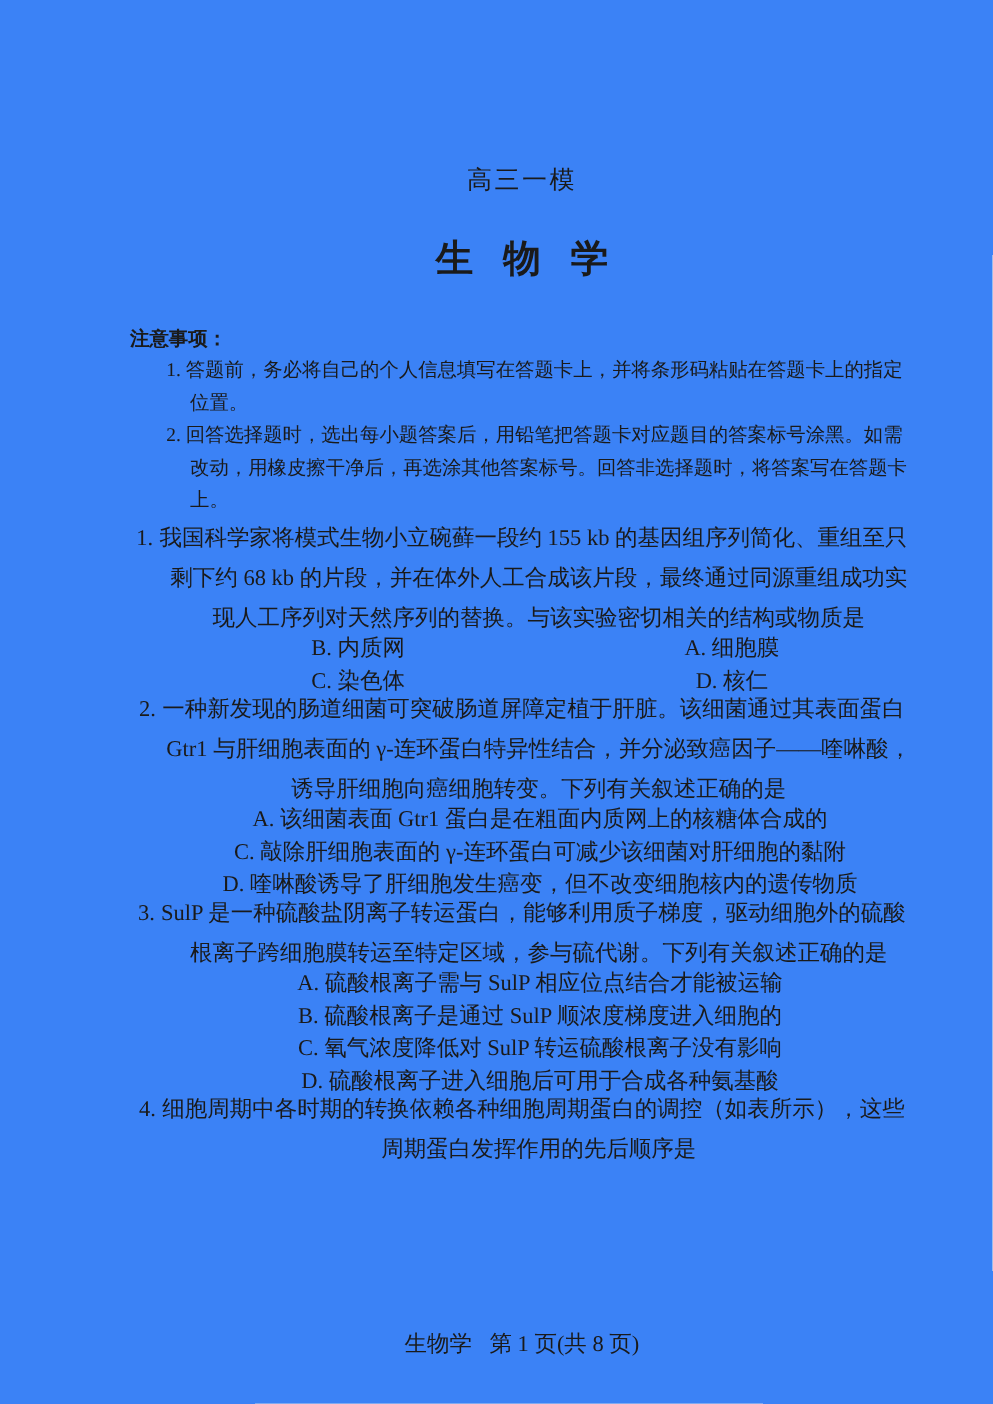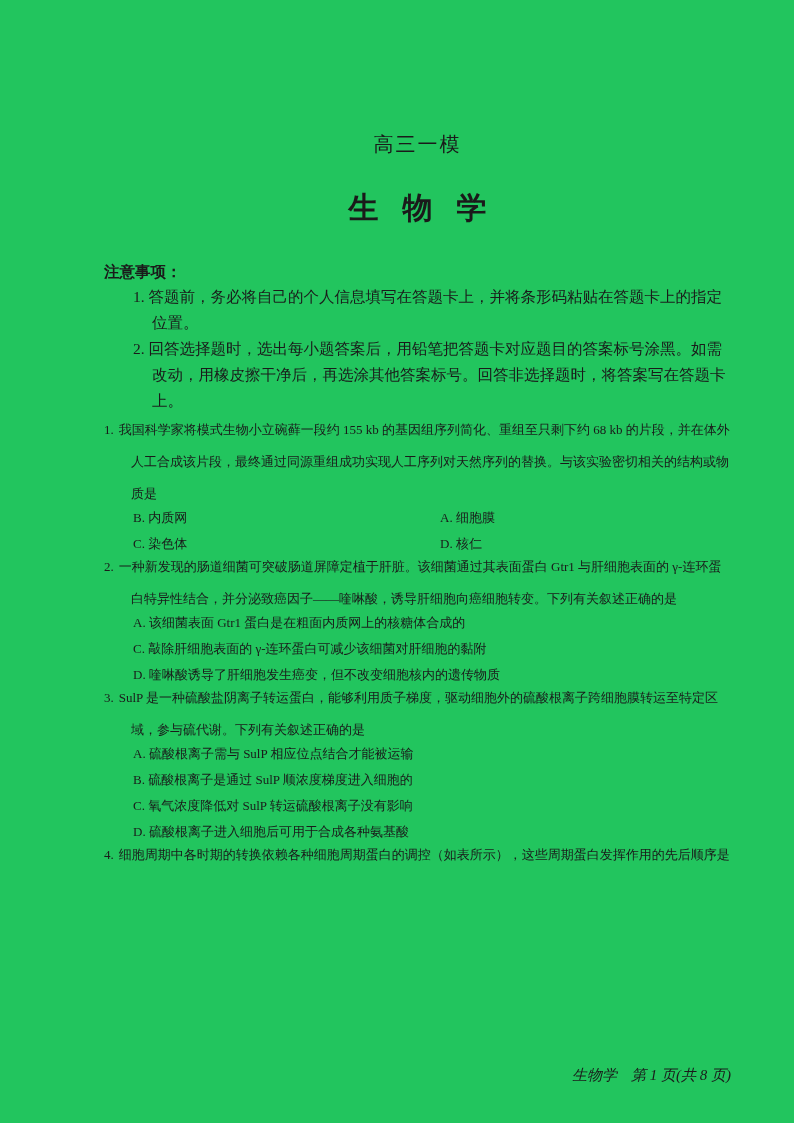--- a/index.html
+++ b/index.html
@@ -1,20 +1,20 @@
 <!DOCTYPE html>
 <html><head>
 <meta charset="utf-8">
 <style>
   html,body{margin:0;padding:0;background:#e8e8e8;}
   .sheet{
     position:relative;
     width:794px;height:1123px;
     margin:0 auto;
-    background:#22c55e;
+    background:#3b82f6;
     color:#1a1a1a;
     font-family:"Liberation Serif","DejaVu Serif",serif;
     overflow:hidden;
   }
   .content{
     position:absolute;
     left:104px;top:0;
     width:627px;
   }
   .exam-label{
@@ -46,21 +46,21 @@
     text-indent:-19px;
   }
   .section-header{
     margin-top:22px;
     font-size:15.5px;
     font-weight:bold;
     line-height:32px;
     padding-left:34px;
     text-indent:-34px;
   }
-  .question{font-size:13px;}
+  .question{font-size:18px;text-align:center;}
   .question + .question{margin-top:-6px;}
   .stem{
     line-height:32px;
     padding-left:27px;
     text-indent:-27px;
   }
   .q-num{padding-right:5px;}
   .options-stacked{
     line-height:26px;
     margin-top:-5px;
@@ -70,24 +70,23 @@
     display:grid;
     grid-template-columns:307px auto;
     line-height:26px;
     margin-top:-5px;
     margin-left:29px;
   }
   .footer{
     position:absolute;
     left:104px;top:1064px;
     width:627px;
-    text-align:right;
-    font-size:15px;
+    text-align:center;
+    font-size:18px;
     line-height:22px;
-    font-style:italic;
   }
   .footer .pg{padding-left:14px;}
 </style>
 </head>
 <body>
 
 <div class="sheet">
   <div class="content">
 
     <div class="exam-label">高三一模</div>

